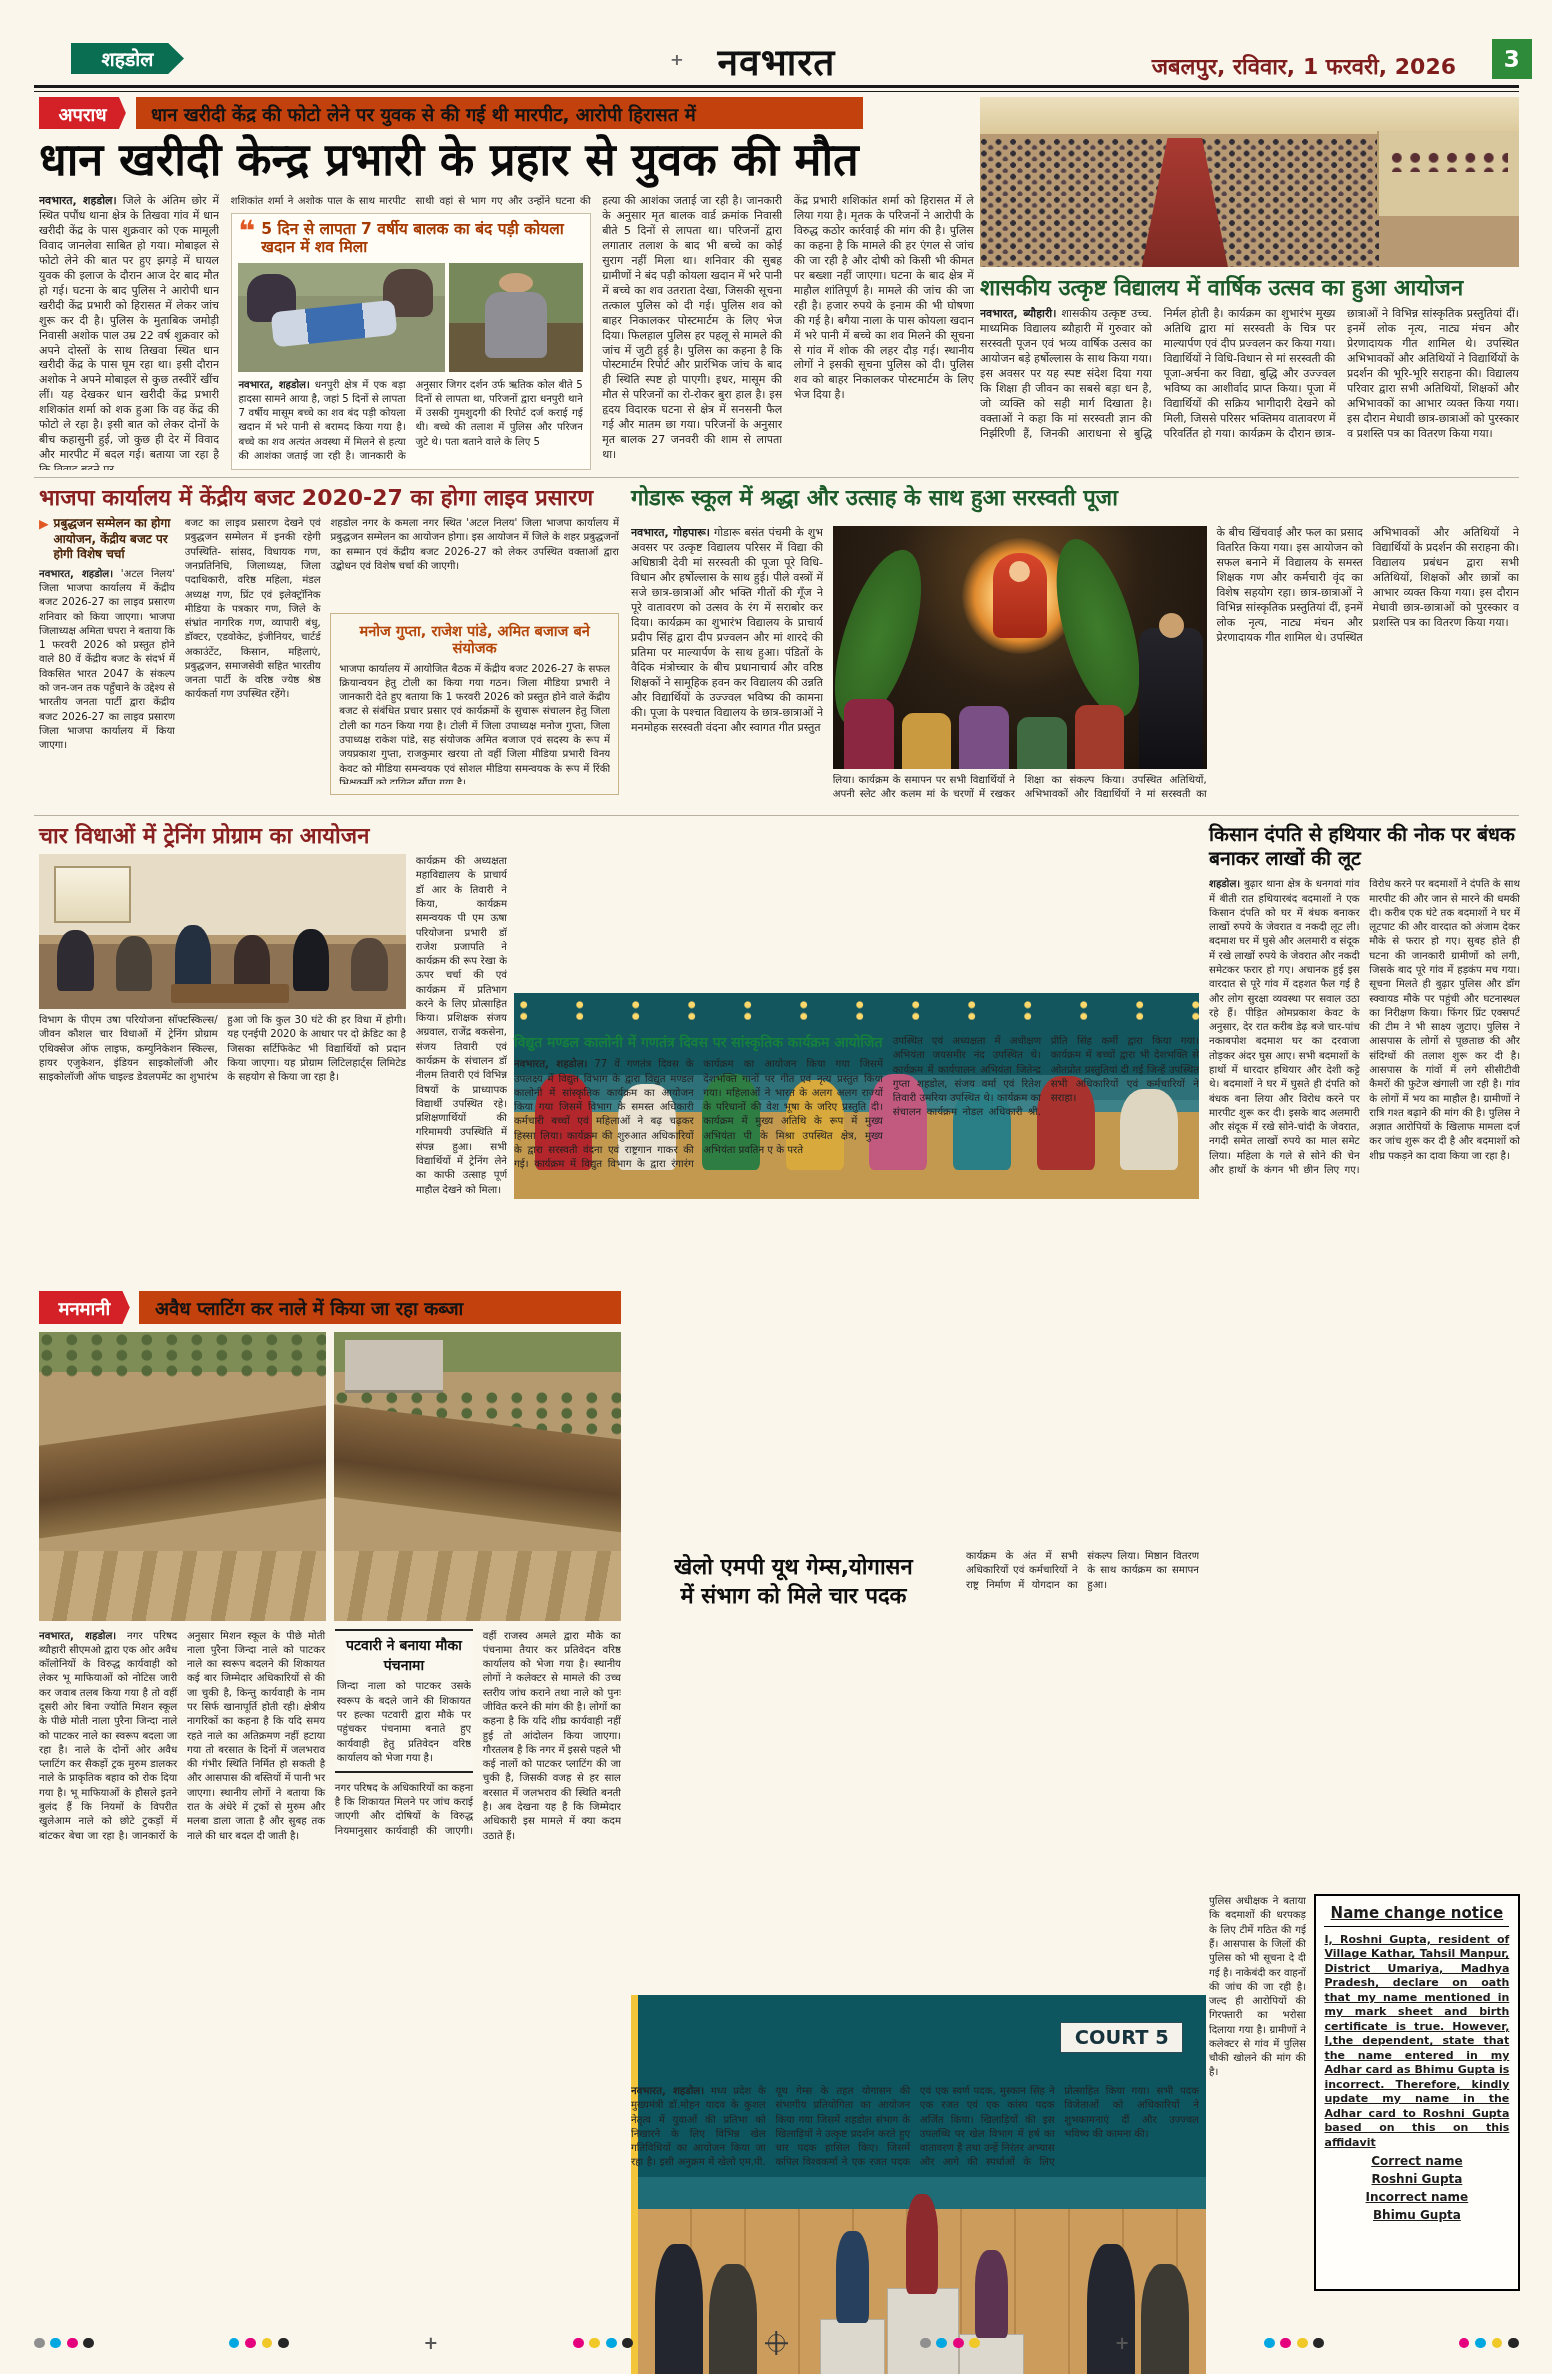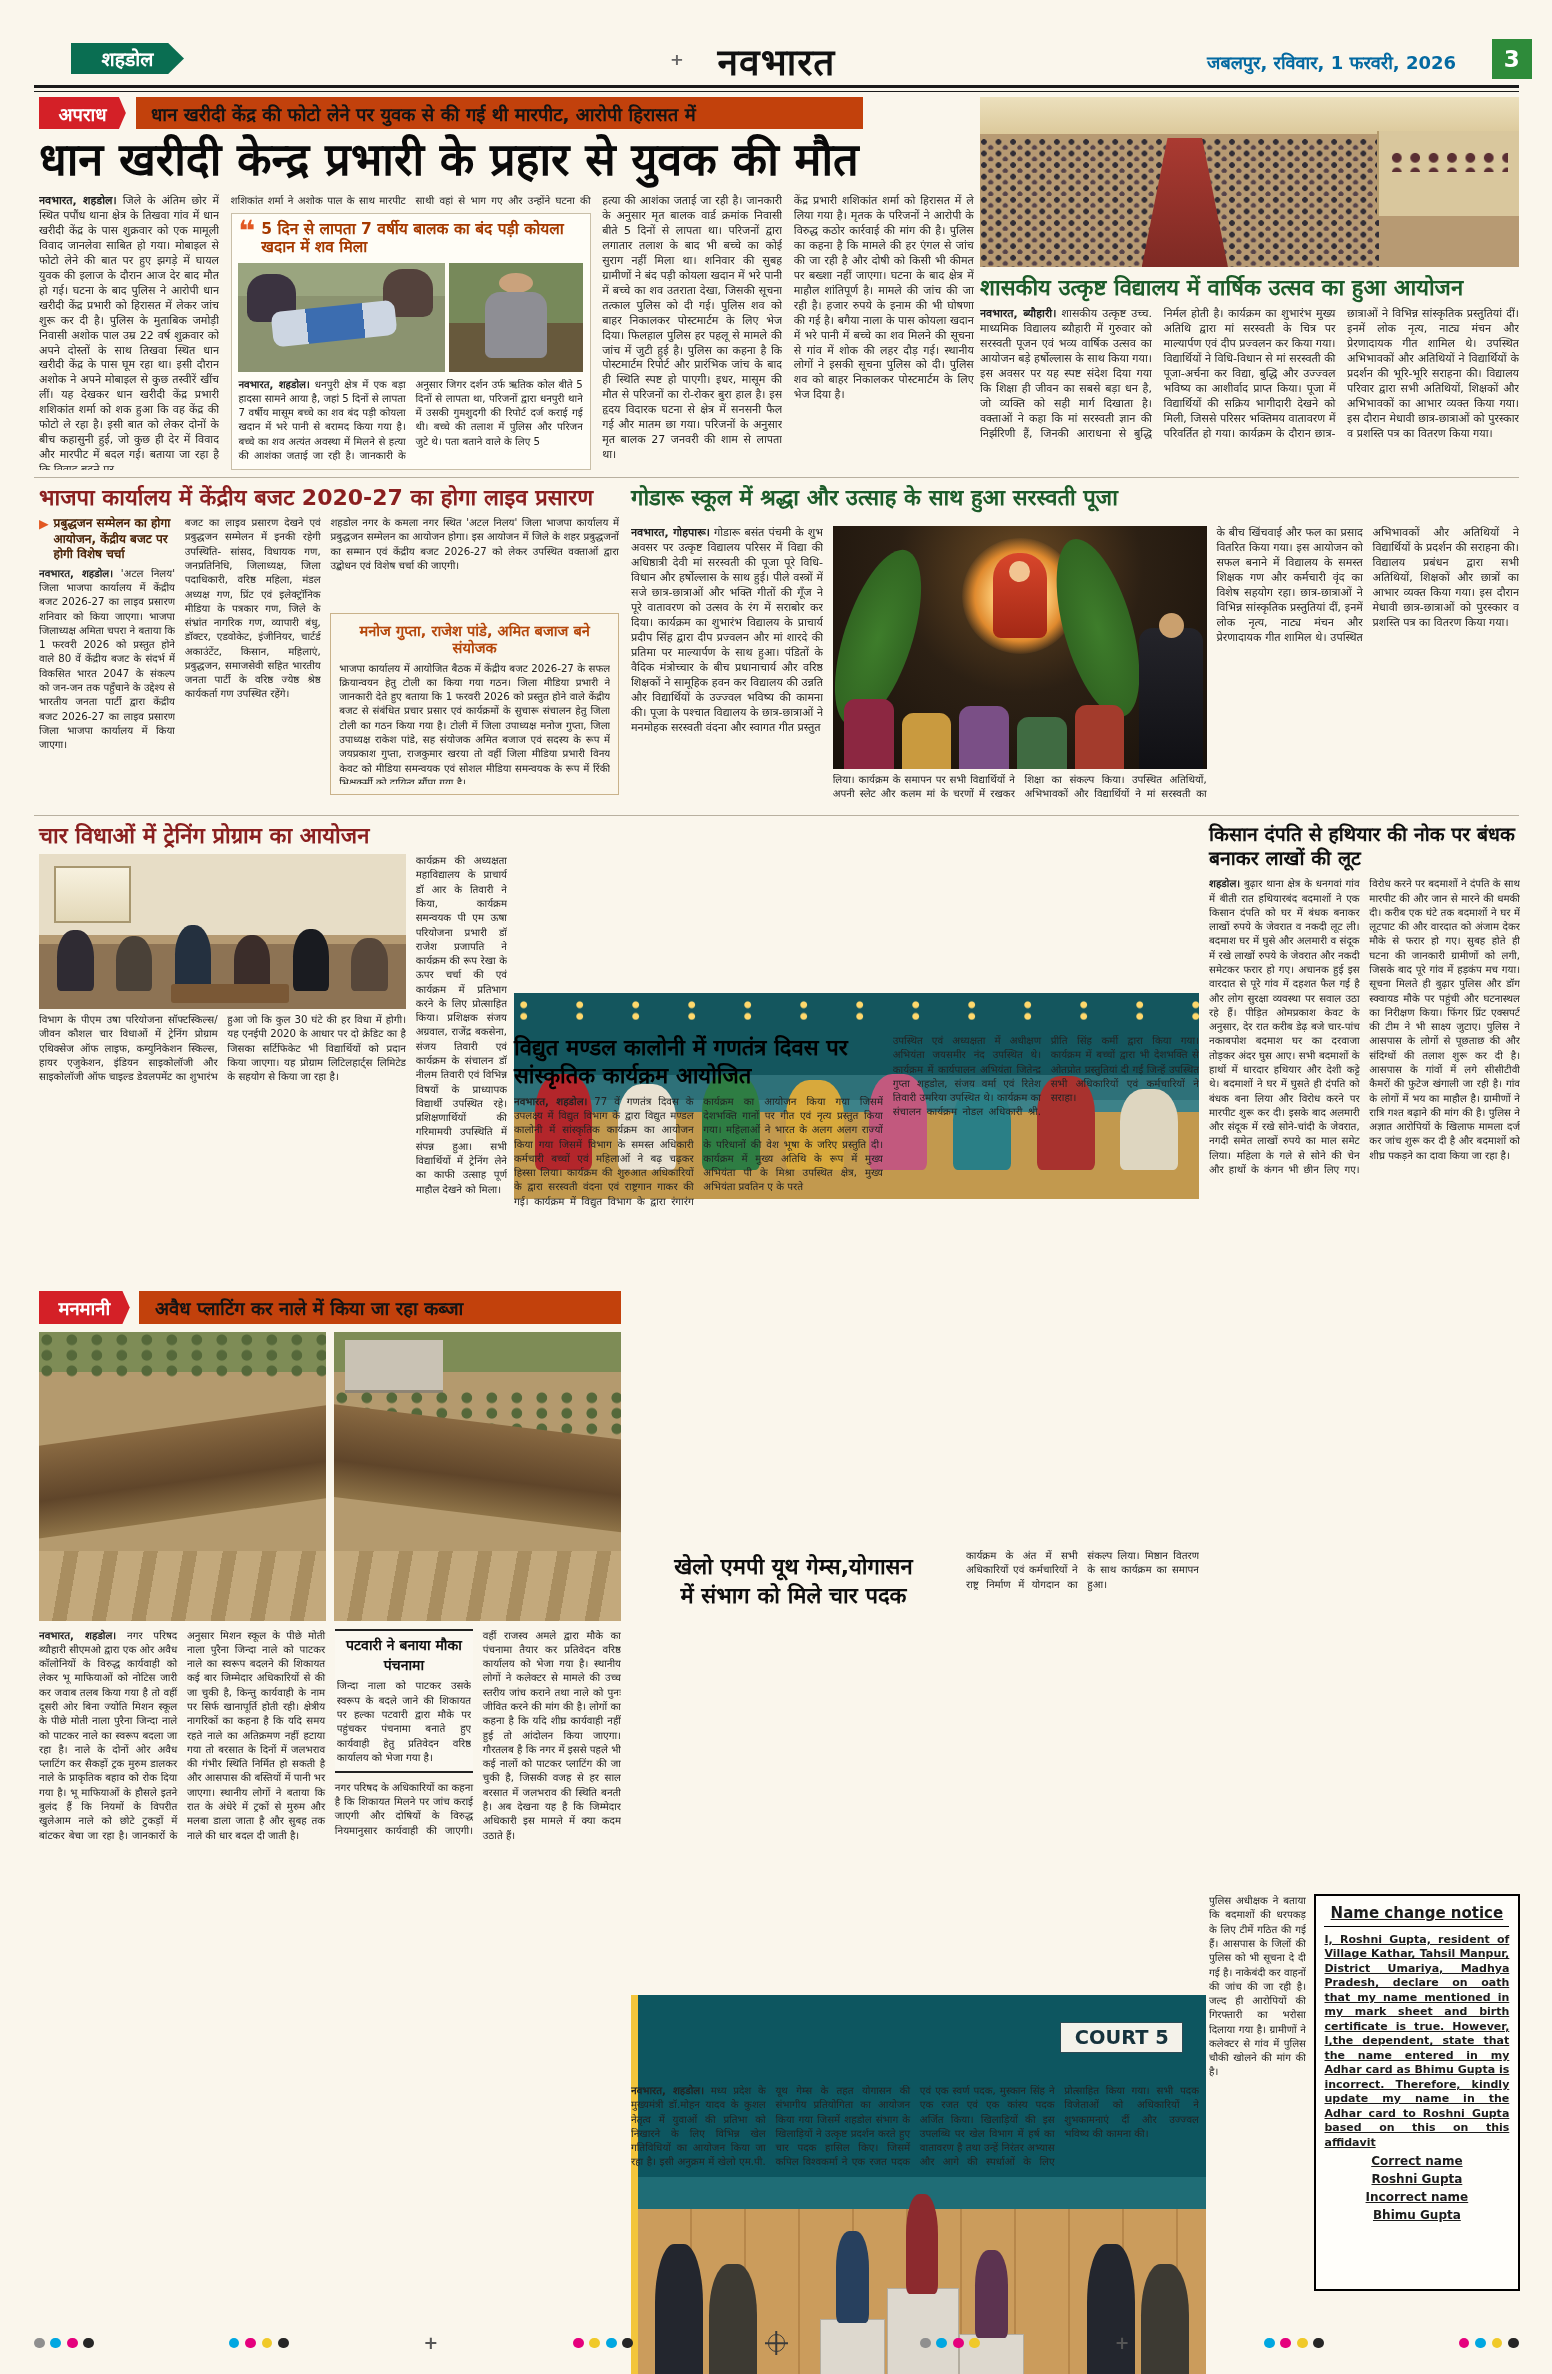--- a/index.html
+++ b/index.html
@@ -5,37 +5,37 @@
   html,body{margin:0;padding:0;background:#8d8d8d;}
   .page{position:relative;width:1553px;height:2375px;background:#faf6ec;margin:0 auto;
         font-family:"DejaVu Sans","Liberation Sans",sans-serif;color:#1c1c1c;overflow:hidden;}
   .abs{position:absolute;}
   
   .region-badge{left:71px;top:43px;width:113px;height:31px;background:#0a6e52;color:#fff;
     display:flex;align-items:center;justify-content:center;font-weight:700;font-size:19.4px;
     clip-path:polygon(0 0,86% 0,100% 50%,86% 100%,0 100%);}
   .masthead{left:0;right:0;top:35px;text-align:center;font-size:37px;font-weight:800;color:#111;letter-spacing:1px;}
   .hdr-plus{left:670px;top:50px;font-size:16.5px;color:#666;font-weight:700;}
-  .dateline{right:97px;top:50px;font-size:18px;font-weight:700;color:#0369a1;}
+  .dateline{right:97px;top:50px;font-size:22px;font-weight:700;color:#7f1d1d;}
   .pagenum{right:21.3px;top:39px;width:40px;height:40px;background:#2e8b3a;color:#fff;display:flex;
     align-items:center;justify-content:center;font-size:23px;font-weight:800;}
   .rule1{left:34px;top:85px;width:1485px;height:2.9px;background:#1a1a1a;}
   .rule2{left:34px;top:91px;width:1485px;height:1px;background:#1a1a1a;}
   .hr{height:1px;background:#b8b0a0;}
   
   .kicker{display:flex;gap:9.7px;align-items:stretch;}
   .kick-label{background:#d42027;color:#fff;font-weight:800;font-size:18.4px;display:flex;
     align-items:center;padding:1.9px 19.4px;clip-path:polygon(0 0,92% 0,100% 50%,92% 100%,0 100%);}
   .kick-strip{flex:1;background:#c2410c;color:#141414;font-weight:800;font-size:18.4px;display:flex;
     align-items:center;padding-left:15.5px;}
   
   .hl-main{font-size:45px;font-weight:800;color:#0a0a0a;line-height:1.05;}
   .hl-green{font-size:22px;font-weight:800;color:#1d5c2a;line-height:1.15;}
   .hl-maroon{font-size:22px;font-weight:800;color:#8a1f1f;line-height:1.15;}
-  .hl-orange{font-size:22px;font-weight:800;color:#000000;line-height:1.25;}
+  .hl-orange{font-size:14px;font-weight:800;color:#15803d;line-height:1.25;}
   .hl-black{font-size:19.4px;font-weight:800;color:#101010;line-height:1.25;}
   .hl-drain{font-size:27px;font-weight:800;color:#0a0a0a;line-height:1.1;margin-top:7.8px;}
   .hl-games{font-size:22px;font-weight:800;color:#0d0d0d;text-align:center;line-height:1.3;}
   
   .bt{font-size:11px;line-height:1.36;text-align:justify;color:#1f1f1f;overflow:hidden;}
   .bt-s{font-size:10.2px;line-height:1.4;text-align:justify;color:#232323;overflow:hidden;}
   .c2{column-count:2;column-gap:9.7px;}
   .c3{column-count:3;column-gap:11.6px;}
   .c4{column-count:4;column-gap:9.7px;}
   .byl{font-weight:700;}

